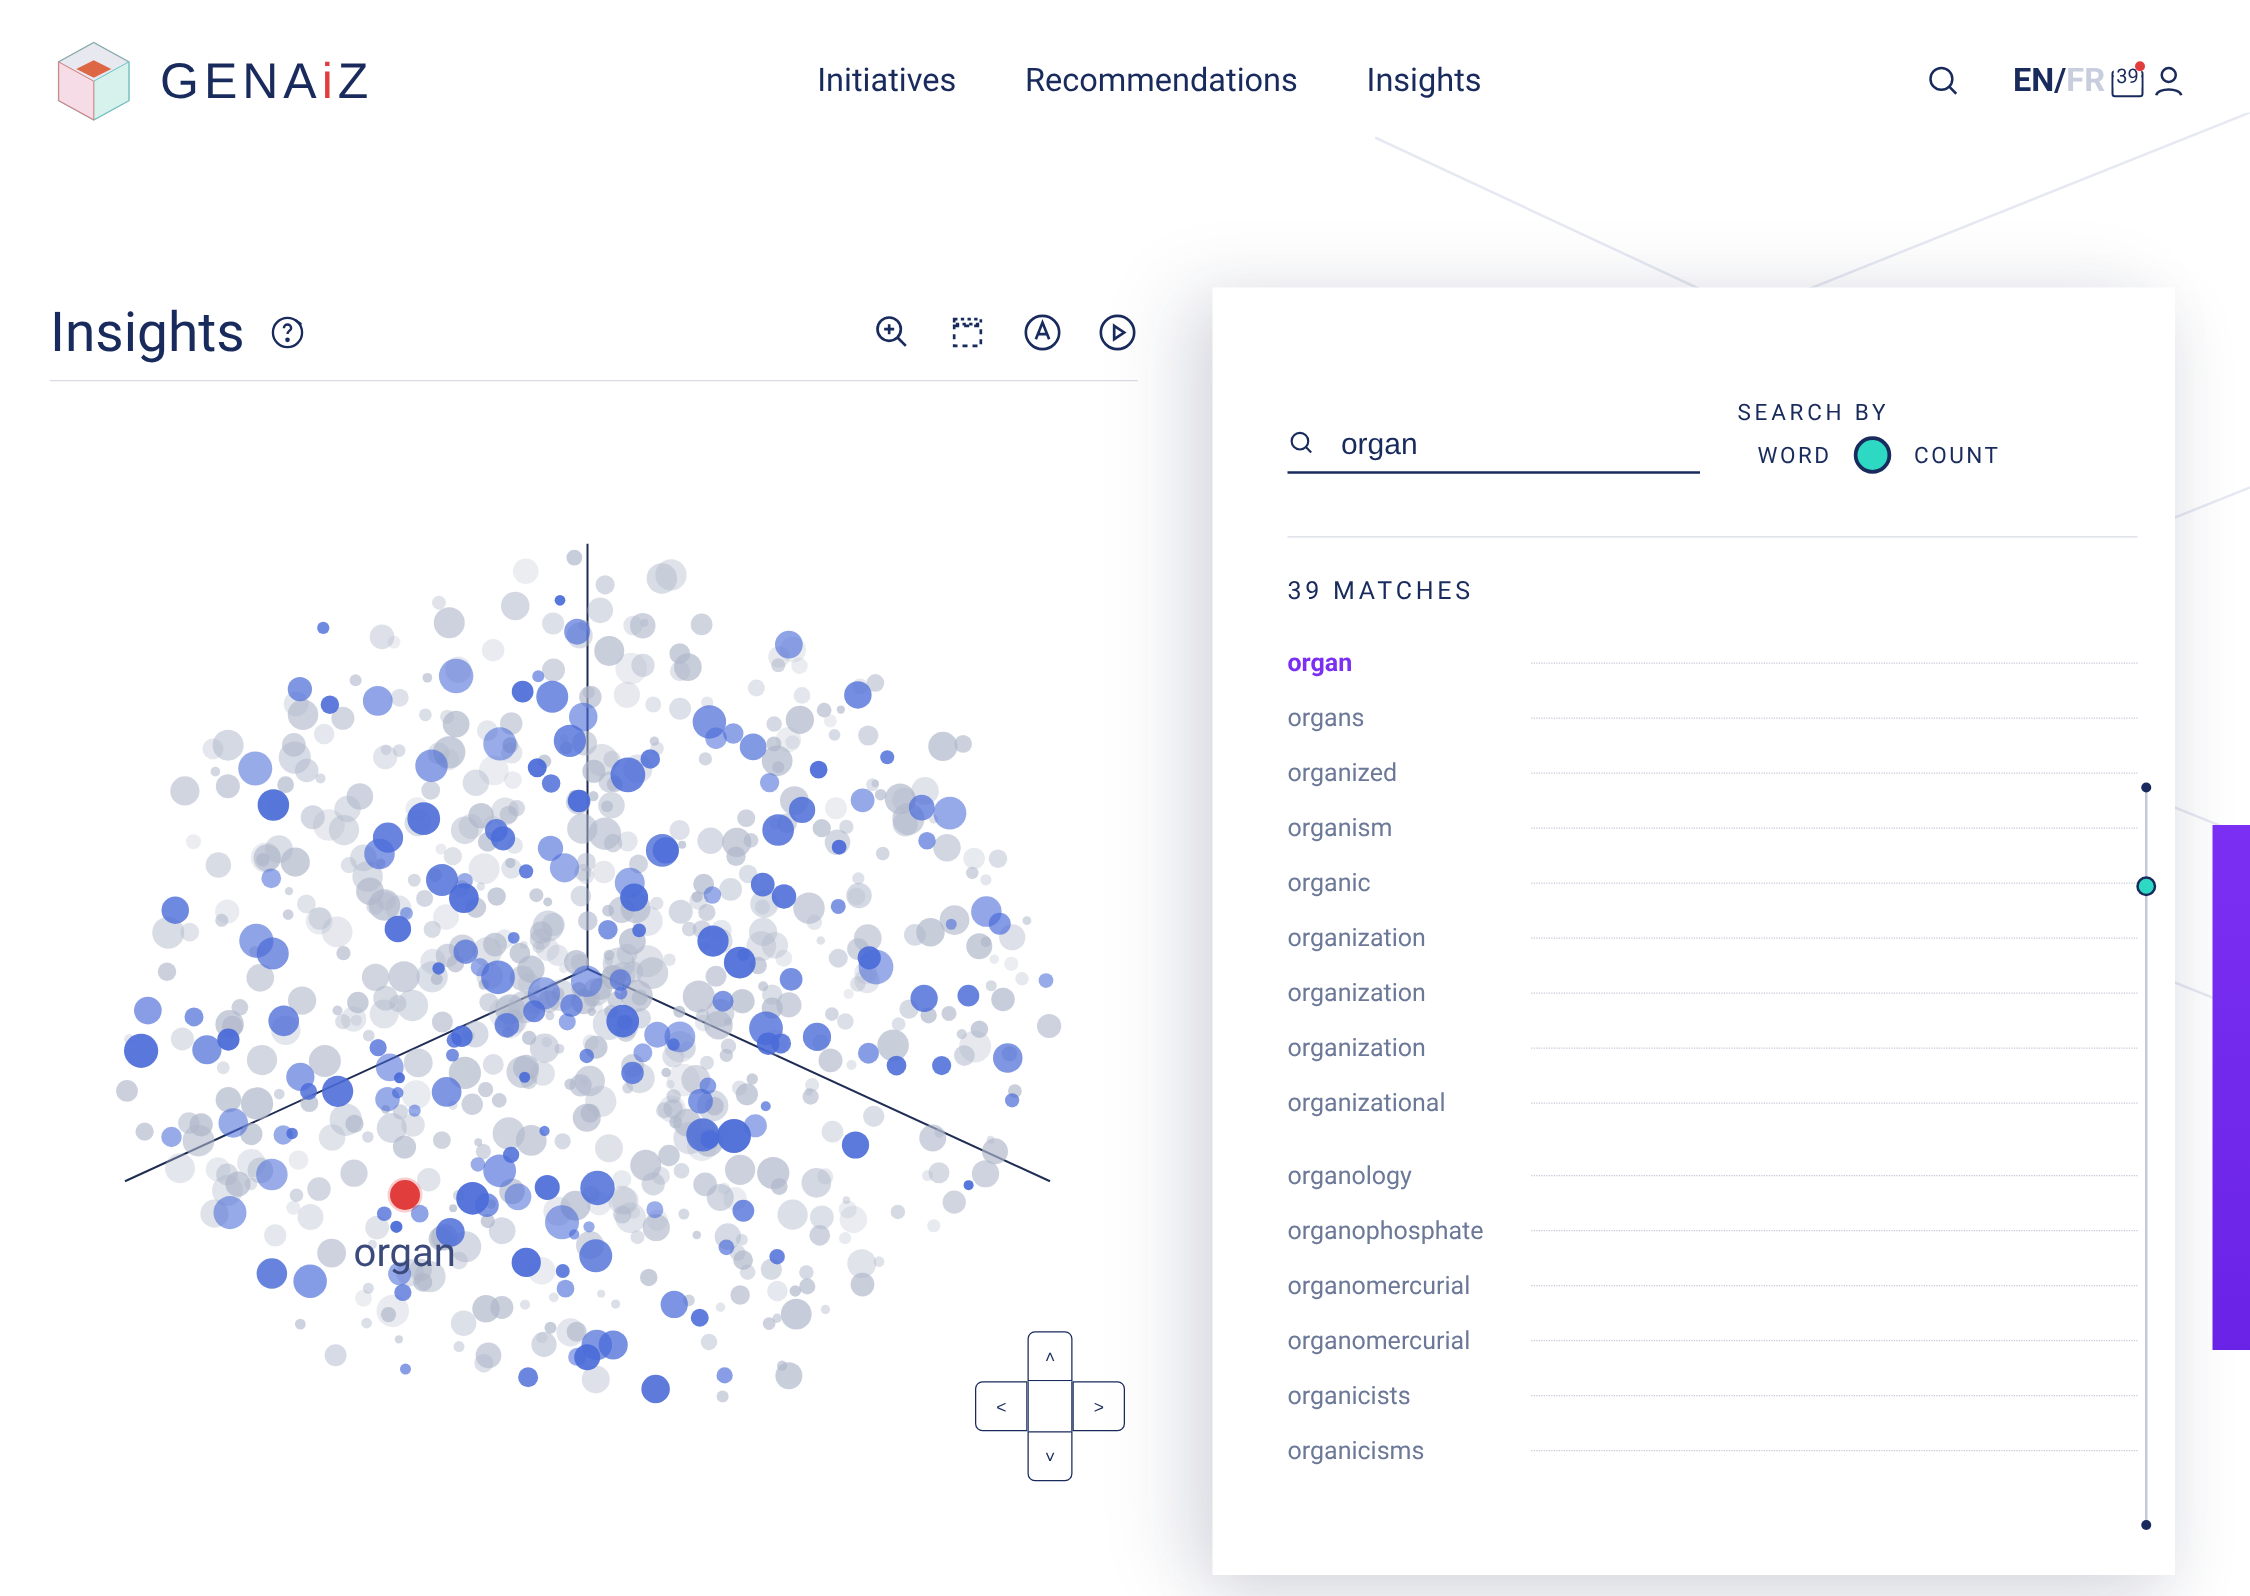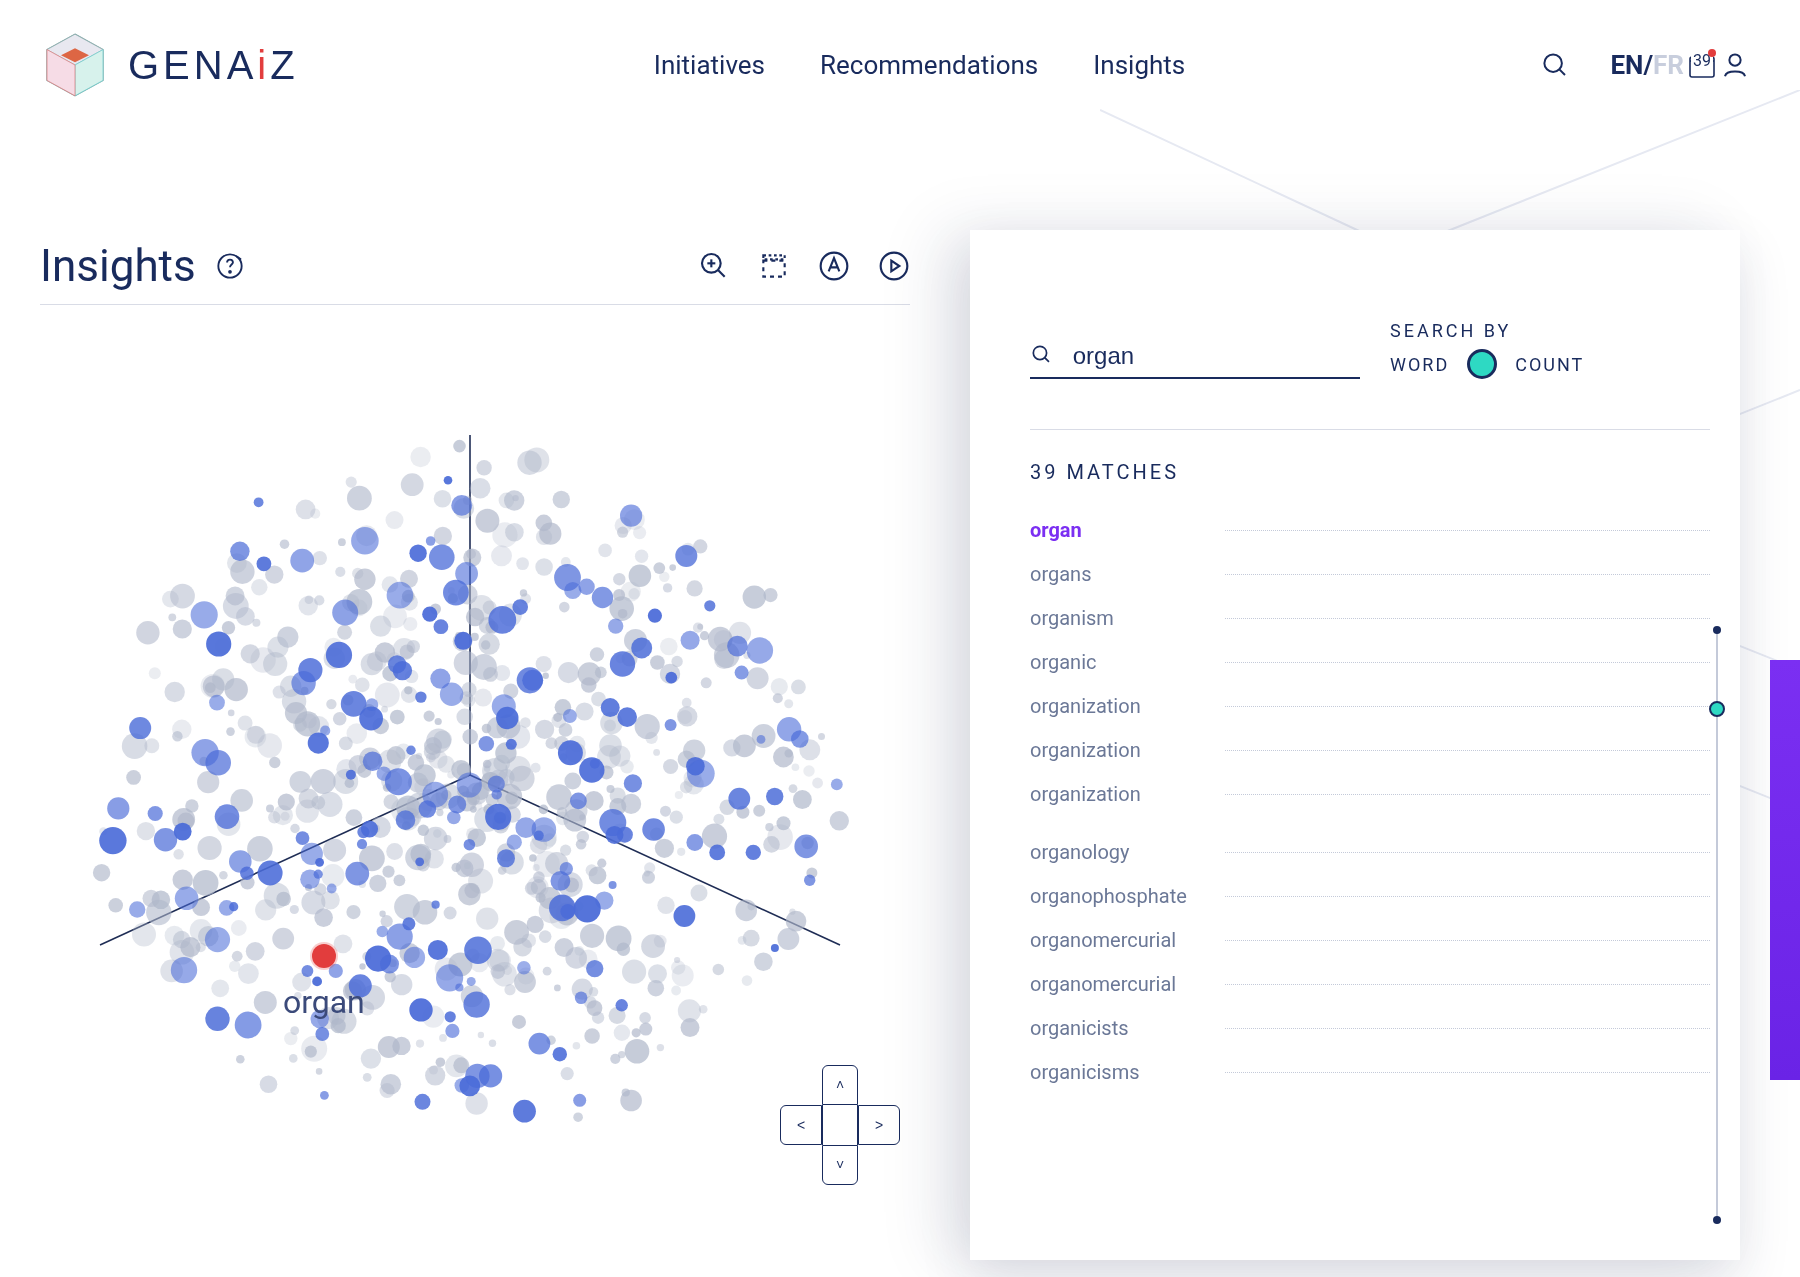--- a/index.html
+++ b/index.html
@@ -130,21 +130,21 @@
     border:none; outline:none; font-size: 24px; color: var(--navy);
     width: 100%; background: transparent;
   }
   .search-by {
     flex:1;
   }
   .search-by-label {
     font-size: 18px; letter-spacing: 3px; color: var(--navy);
     margin-bottom: 8px;
   }
-  .toggle-row { display:flex; align-items:center; gap: 18px; }
+  .toggle-row { display:flex; align-items:center; gap: 18px; margin-left: 16px; }
   .toggle-opt { font-size: 18px; letter-spacing: 2px; color: var(--navy);}
   .toggle {
     width: 30px; height:30px; border-radius:50%;
     background: var(--teal); border: 3px solid var(--navy);
     cursor:pointer;
   }
   .panel-divider { border:none;border-top:1px solid var(--line); margin: 50px 0 30px 0;}
   .matches-label { font-size: 20px; letter-spacing: 3px; color: var(--navy); margin-bottom: 24px;}
   .match-list { list-style:none; padding:0; margin:0;}
   .match-row {
@@ -1096,37 +1096,45 @@
   <ul class="match-list" id="match-list">
       <li class="match-row selected">
         <span class="match-word">organ</span>
         <span class="match-line"></span>
       </li>
       <li class="match-row">
         <span class="match-word">organs</span>
         <span class="match-line"></span>
       </li>
       <li class="match-row">
+        <span class="match-word">organized</span>
+        <span class="match-line"></span>
+      </li>
+      <li class="match-row">
         <span class="match-word">organism</span>
         <span class="match-line"></span>
       </li>
       <li class="match-row">
         <span class="match-word">organic</span>
         <span class="match-line"></span>
       </li>
       <li class="match-row">
         <span class="match-word">organization</span>
         <span class="match-line"></span>
       </li>
       <li class="match-row">
         <span class="match-word">organization</span>
         <span class="match-line"></span>
       </li>
       <li class="match-row">
         <span class="match-word">organization</span>
+        <span class="match-line"></span>
+      </li>
+      <li class="match-row">
+        <span class="match-word">organizational</span>
         <span class="match-line"></span>
       </li>
       <li class="match-row" style="margin-top: 14px;">
         <span class="match-word">organology</span>
         <span class="match-line"></span>
       </li>
       <li class="match-row">
         <span class="match-word">organophosphate</span>
         <span class="match-line"></span>
       </li>

